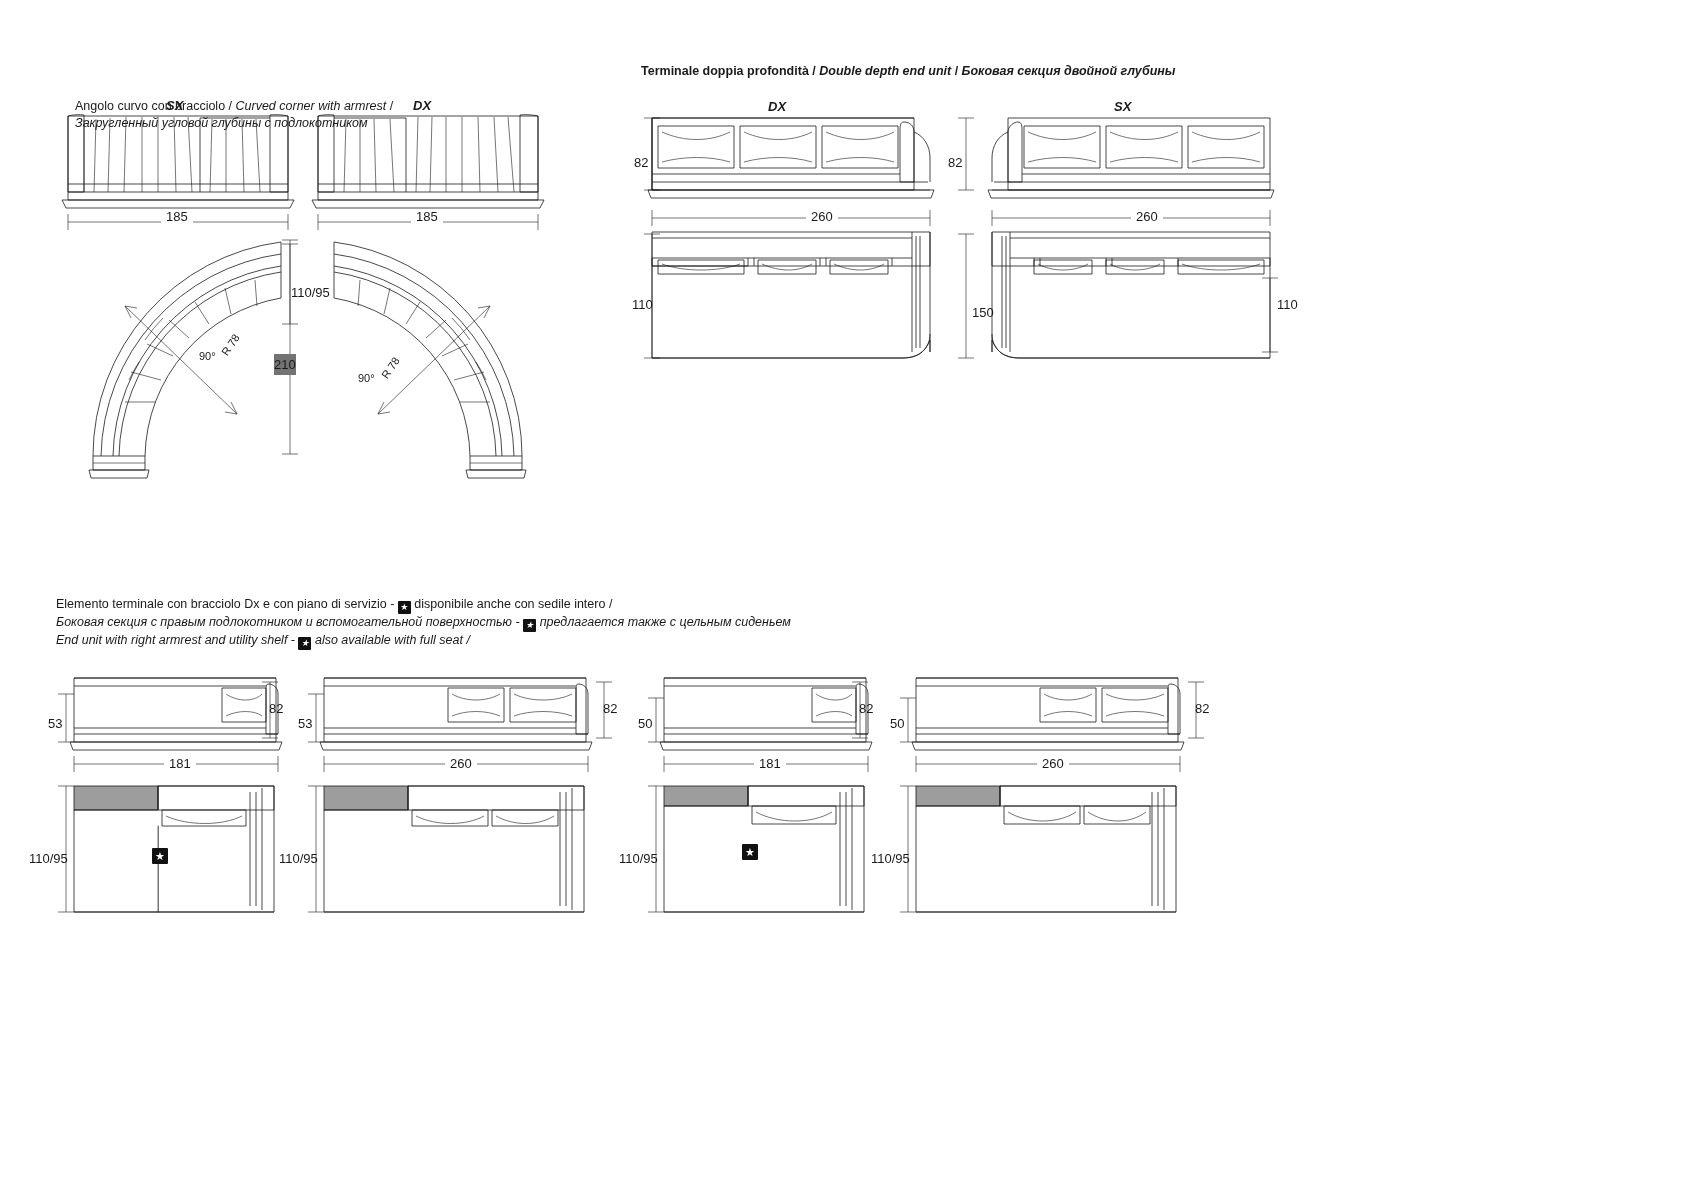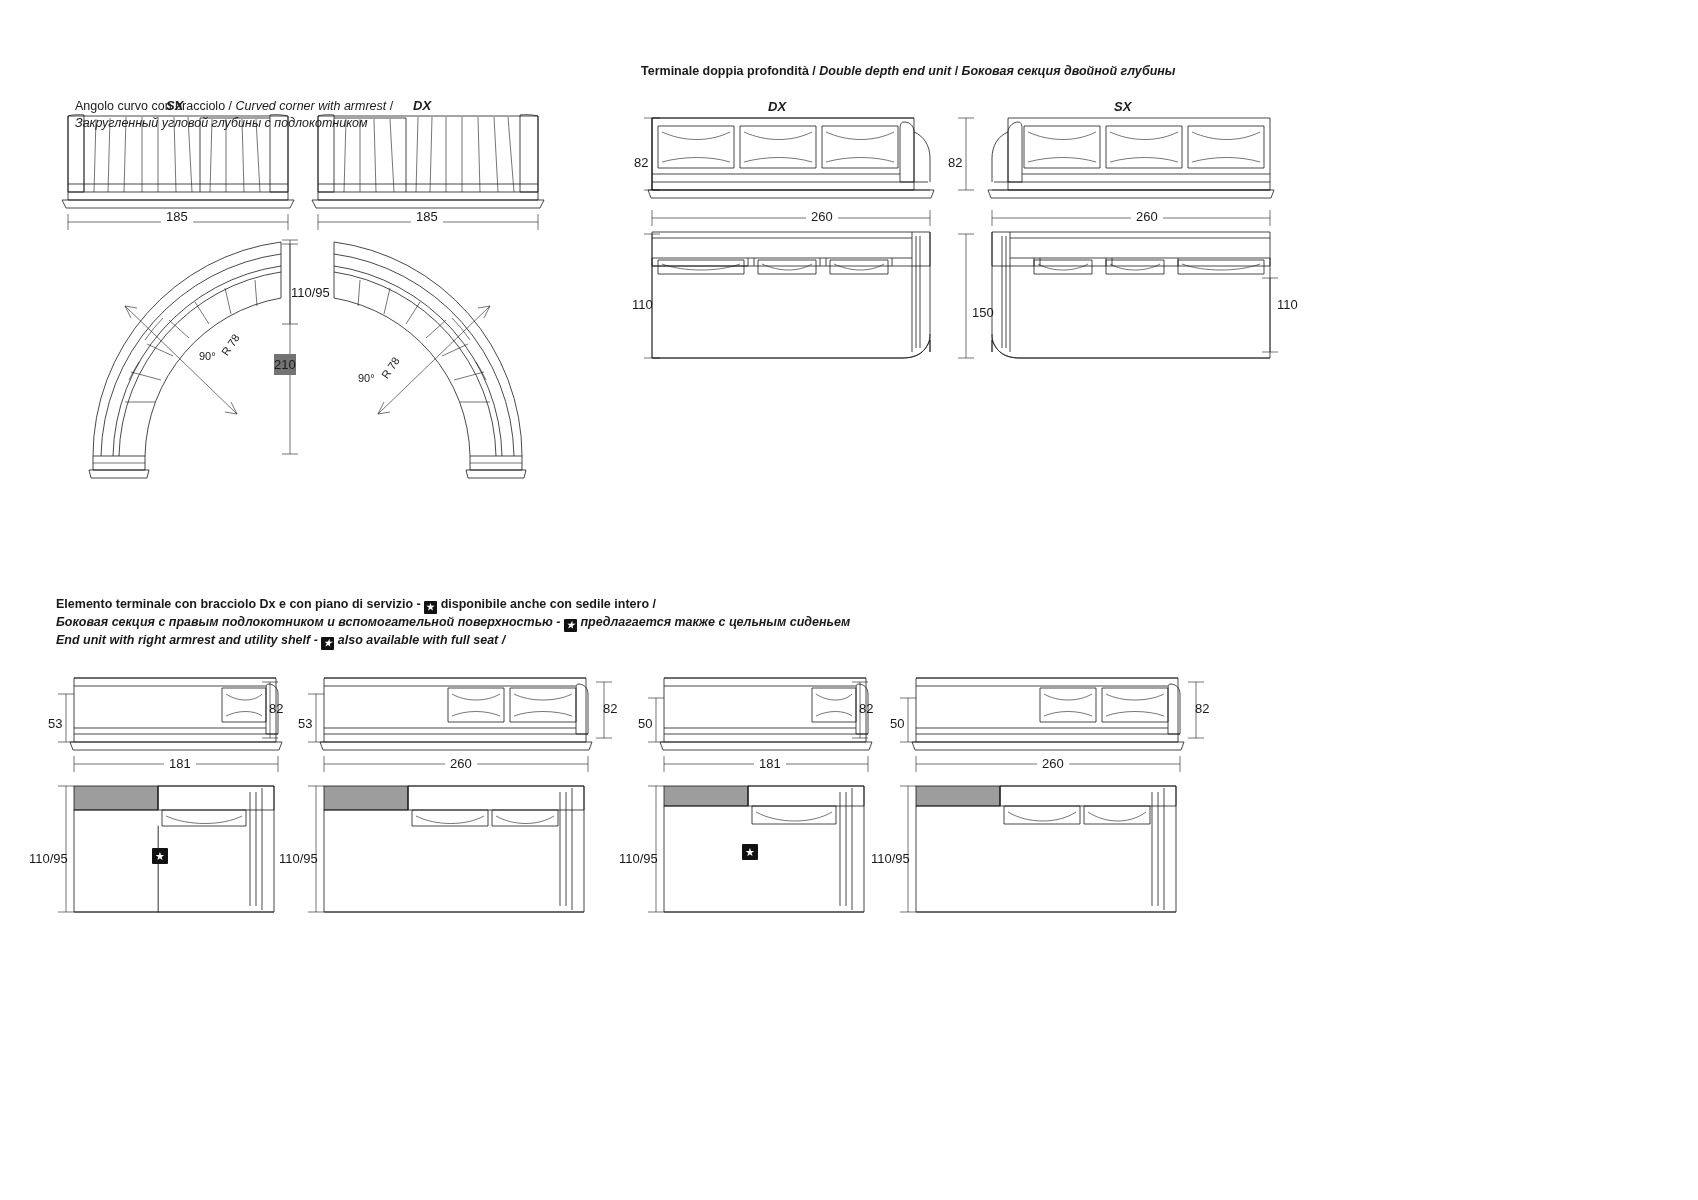--- a/index.html
+++ b/index.html
@@ -207,21 +207,21 @@
 </svg>
 <svg class="abs" style="left:944px;top:228px;" width="30" height="140">
   <path class="dimline" d="M22,6 L22,130 M14,6 L30,6 M14,130 L30,130"></path>
 </svg>
 <div class="abs dim" style="left:972px;top:305px;">150</div>
 <svg class="abs" style="left:1262px;top:272px;" width="30" height="92">
   <path class="dimline" d="M8,6 L8,80 M0,6 L16,6 M0,80 L16,80"></path>
 </svg>
 <div class="abs dim" style="left:1277px;top:297px;">110</div>
 
-<div class="abs cap" style="left:56px;top:596px;width:900px;font-weight:bold;">
+<div class="abs cap" style="left:56px;top:596px;width:900px;">
   <div>
     <span>Elemento terminale con bracciolo Dx e con piano di servizio - </span><span class="star">★</span> <span>disponibile anche con sedile intero /</span>
   </div>
   <div style="font-style:italic;">
     <span>Боковая секция с правым подлокотником и вспомогательной поверхностью - </span><span class="star">★</span> <span>предлагается также с цельным сиденьем</span>
   </div>
   <div style="font-style:italic;">
     <span>End unit with right armrest and utility shelf - </span><span class="star">★</span> <span>also available with full seat /</span>
   </div>
 </div>

